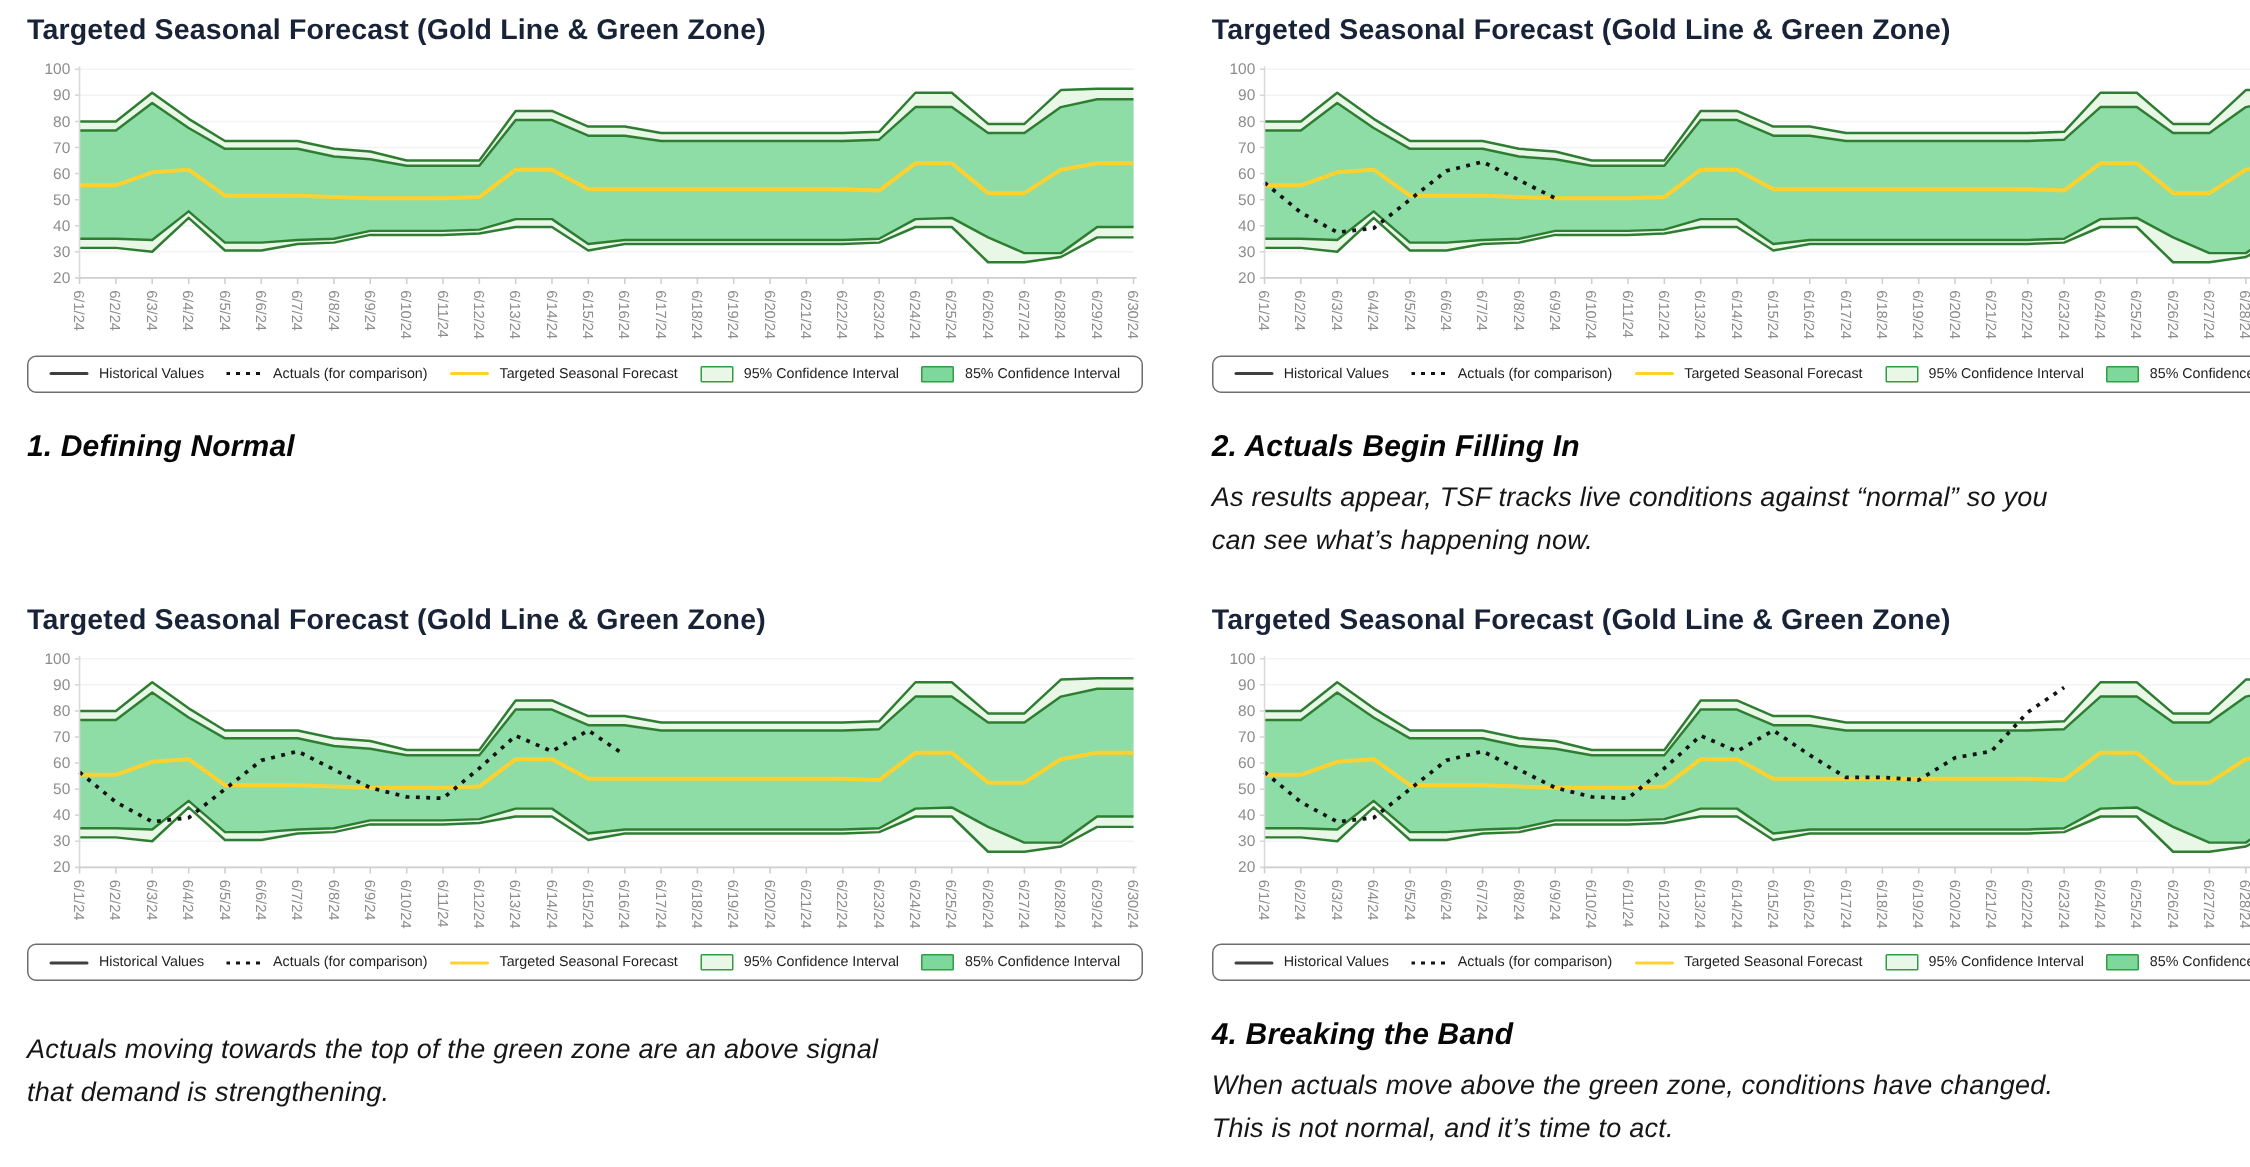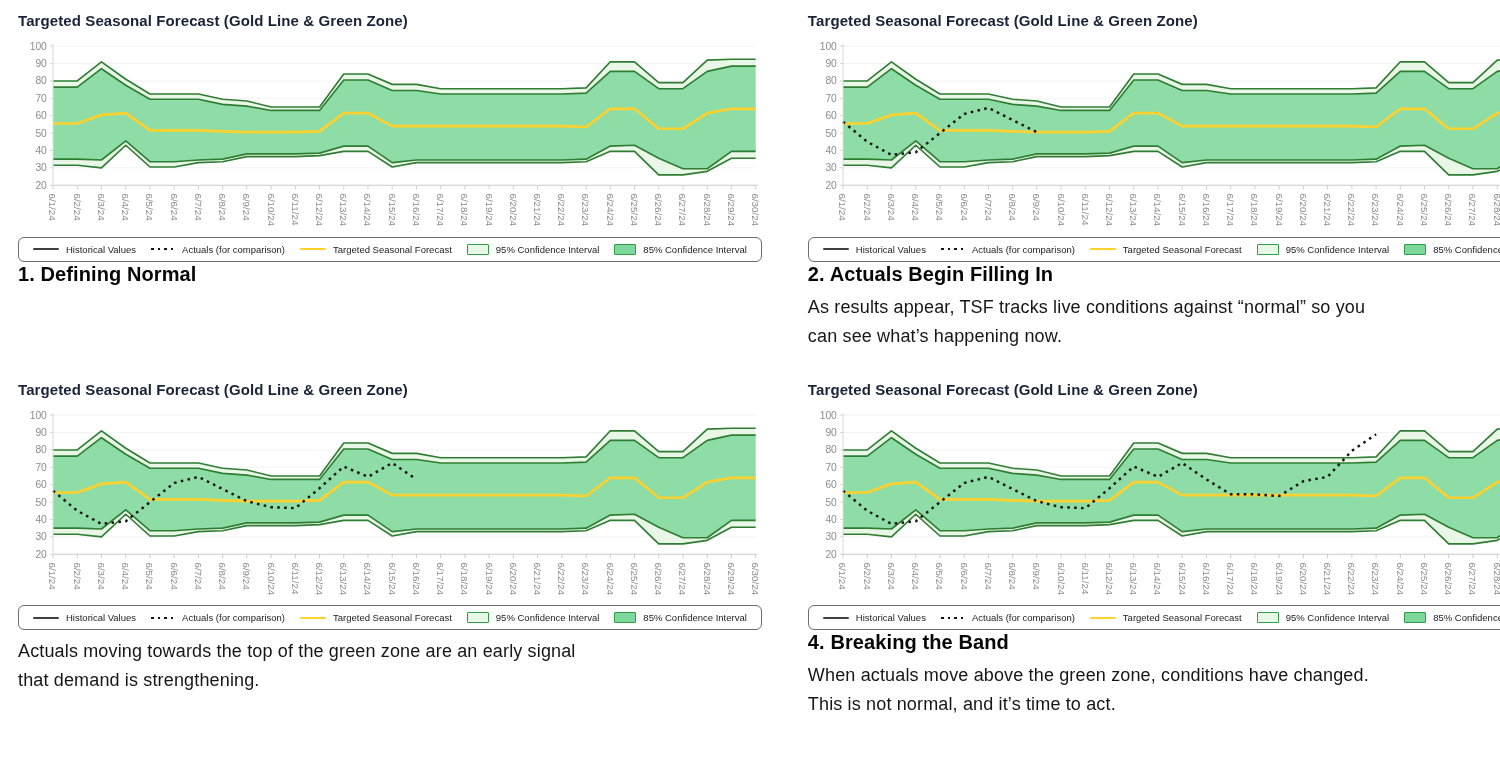--- a/index.html
+++ b/index.html
@@ -9,37 +9,37 @@
     font-family:"Liberation Sans", sans-serif;
     padding:12px 10px 0 18px;
   }
   .grid {
     display:grid;
     grid-template-columns:1fr 1fr;
     column-gap:46px;
   }
   .chart-card { }
   .chart-title {
-    font-size:15px; font-weight:bold; color:#192338;
+    font-size:19px; font-weight:bold; color:#192338;
     line-height:17px; margin-bottom:12px; letter-spacing:.1px;
   }
   svg.chart { display:block; width:100%; height:auto; }
   .legend-wrap { display:flex; justify-content:center; margin-top:2px; }
   .legend-box {
     display:inline-flex; align-items:center; gap:15px;
     border:1px solid #6e6e6e; border-radius:6px;
     padding:6px 14px; white-space:nowrap;
   }
   .lg-item { display:inline-flex; align-items:center; gap:7px; }
   .lg-label { font-size:9.5px; color:#222222; }
   .sw { display:inline-block; flex:none; }
   .sw-line { width:26px; height:2.4px; border-radius:1px; }
   .sw-dotted { width:24px; height:2.6px; }
   .sw-box { width:22px; height:11px; border:1px solid #2f9e44; border-radius:1px; }
-  .caption { margin-bottom:30px; }
+  .caption { margin-top:24px; margin-bottom:30px;font-style:italic; }
   .caption h2 { font-size:20px; font-weight:bold; color:#060606; line-height:24px; letter-spacing:.1px; }
   .caption p {
     margin-top:7px; font-size:18px; color:#161616; line-height:29px;
     white-space:pre-line; letter-spacing:.15px;
   }
 </style>
 </head>
 <body>
 
 <div class="grid">
@@ -555,21 +555,21 @@
           </span>
           <span class="lg-item">
             <span class="sw sw-box" style="background: rgb(127, 216, 155); border-color: rgb(47, 158, 68);"></span>
             <span class="lg-label">85% Confidence Interval</span>
           </span>
         </div>
     </div>
   </div>
 
   <div class="caption">
-    <p>Actuals moving towards the top of the green zone are an early signal
+    <p>Actuals moving towards the top of the green zone are an above signal
 that demand is strengthening.</p>
   </div>
 
   <div class="caption">
     <h2>4. Breaking the Band</h2>
     <p>When actuals move above the green zone, conditions have changed.
 This is not normal, and it’s time to act.</p>
   </div>
 
 </div>

